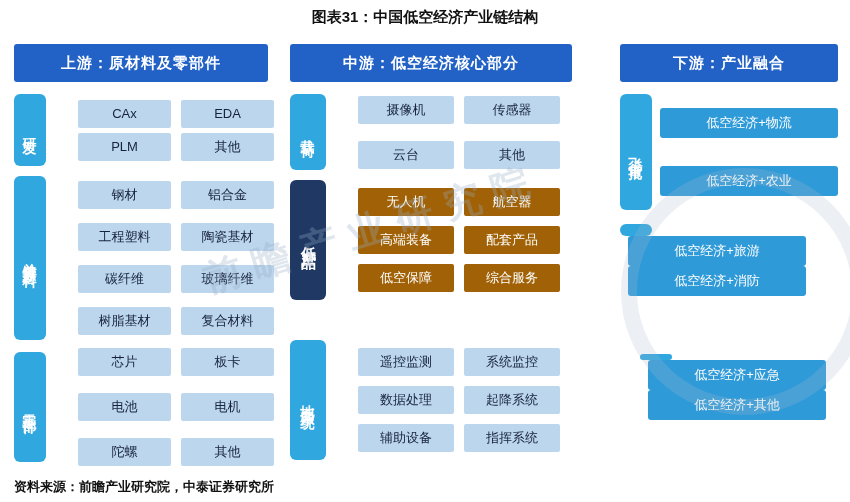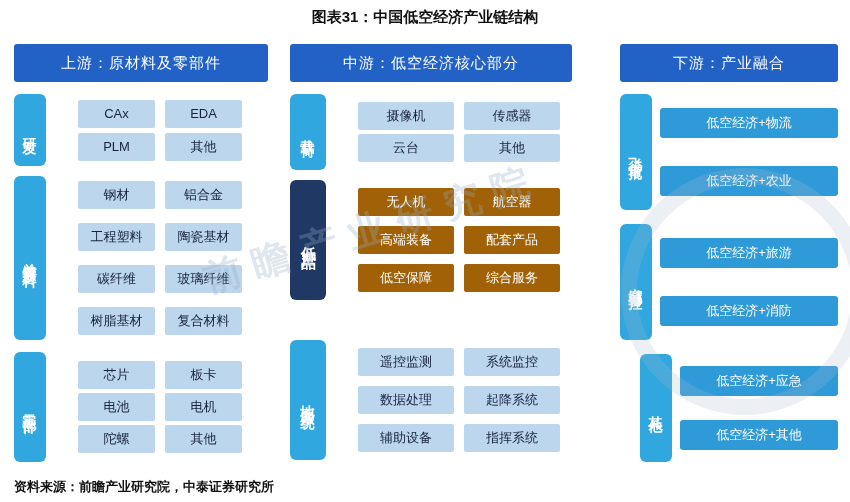--- a/index.html
+++ b/index.html
@@ -19,61 +19,61 @@
     position: absolute; left: 14px; top: 478px;
     font-size: 13px; font-weight: bold; color: #111;
   }
   .col { position: absolute; top: 44px; }
   .col-left  { left: 14px;  width: 254px; }
   .col-mid   { left: 290px; width: 282px; }
   .col-right { left: 620px; width: 218px; }
   .col-header {
     height: 38px; background: #2262C6; color: #fff;
     display: flex; align-items: center; justify-content: center;
-    font-size: 15px; font-weight: normal; border-radius: 3px;
+    font-size: 15px; font-weight: bold; border-radius: 3px;
     letter-spacing: 1px;
   }
   .section { display: flex; }
   .vlabel {
     width: 32px; flex-shrink: 0;
     background: #30A7DF; color: #fff;
     border-radius: 6px;
     display: flex; align-items: center; justify-content: center;
     writing-mode: vertical-rl; text-orientation: upright;
     font-size: 14px; font-weight: bold; letter-spacing: 3px;
   }
   .col-mid .vlabel { width: 36px; }
   .vlabel.dark { background: #1F3864; font-size: 15px; }
   .grid {
     display: grid; grid-template-columns: 1fr 1fr;
     column-gap: 10px; align-content: center; flex: 0 0 auto;
   }
-  .col-left .grid { margin-left: 32px; width: 164px; text-align: center; }
+  .col-left .grid { margin-left: 32px; width: 196px; text-align: center; }
   .col-mid  .grid { margin-left: 32px; width: 202px; }
   .rg4  { row-gap: 5px; }
   .rg10 { row-gap: 10px; }
-  .rg12 { row-gap: 4px; }
+  .rg12 { row-gap: 17px; }
   .rg14 { row-gap: 14px; }
   .item {
     height: 28px; display: flex; align-items: center; justify-content: center;
     font-size: 13px; border-radius: 2px; white-space: nowrap;
   }
   .item.light { background: #BCD6EE; color: #17233d; }
   .item.darkitem { background: #a16207; color: #ffffff; }
   .col-right .items {
     display: flex; flex-direction: column; justify-content: space-around;
     margin-left: 8px; width: 178px;
   }
   .item.blue {
     background: #2F9AD8; color: #fff; height: 30px;
     font-weight: normal; border-radius: 3px;
   }
   .mt10 { margin-top: 10px; }
   .mt12 { margin-top: 12px; }
-  .mt14 { margin-top: 14px; }
+  .mt14 { margin-top: 14px; flex-direction: column; }
   .mt40 { margin-top: 40px; }
   .h72  { height: 72px; }
   .h76  { height: 76px; }
   .h108 { height: 108px; padding-left: 20px; }
   .h110 { height: 110px; }
   .h116 { height: 116px; }
   .h120 { height: 120px; }
   .h164 { height: 164px; }
   .watermark-text {
     position: absolute; left: 205px; top: 255px;

